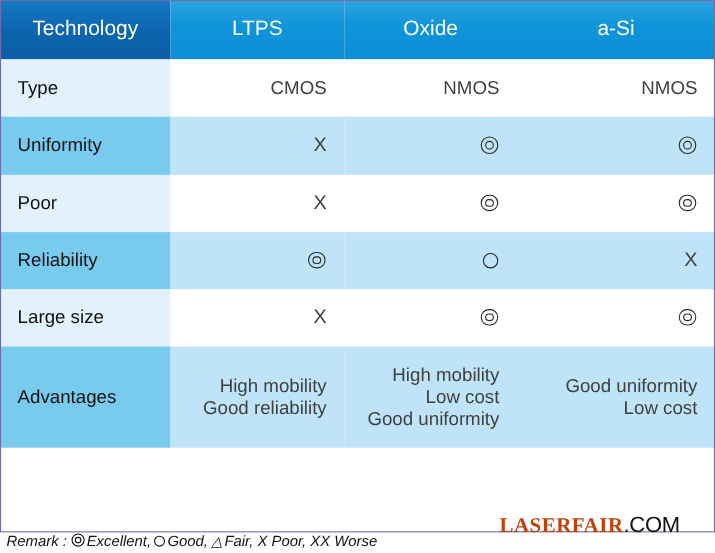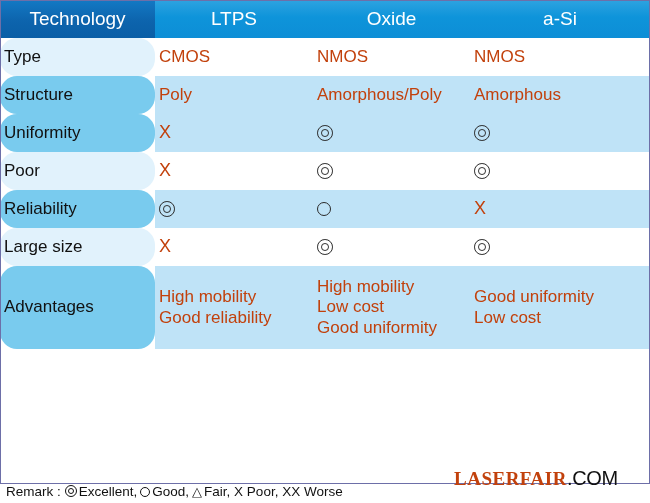--- a/index.html
+++ b/index.html
@@ -24,21 +24,21 @@
   
   table.tech-table {
     position: absolute;
     left: 0;
     top: 0;
     width: 650px;
     border-collapse: collapse;
     table-layout: fixed;
   }
   table.tech-table td, table.tech-table th {
-    padding: 4px;
+    padding: 16px;
     margin: 18px;
     border: none;
     vertical-align: middle;
     line-height: 1.18;
   }
 
   col.c1 { width: 155px; }
   col.c2 { width: 158px; }
   col.c3 { width: 157px; }
   col.c4 { width: 180px; }
@@ -65,26 +65,25 @@
 
   
   tr.data-row { height: 38px; }
   td.lbl {
     font-size: 17px;
     color: #111111;
     text-align: left;
     padding-left: 13px;
     border-right: 1px solid #6d6fa8;
     box-sizing: border-box;
-    border-radius: 17px;
   }
   td.val {
     font-size: 17px;
-    color: #c2410c;
-    text-align: left;
+    color: #404040;
+    text-align: right;
     border-right: 1px solid #6d6fa8;
     box-sizing: border-box;
   }
   td.val-last { border-right: none; }
 
   
   td.lbl.odd  { background: #e1f2fc; }
   td.lbl.even { background: #79cbee; }
   td.val.odd  { background: #ffffff; }
   td.val.even { background: #bfe3f7; }
@@ -142,20 +141,21 @@
   }
 
   
   .remark {
     position: absolute;
     left: 6px;
     top: 484px;
     font-size: 13.5px;
     color: #111111;
     white-space: nowrap;
+    font-style: italic;
   }
   .remark .rsym-dbl {
     position: relative;
     display: inline-block;
     width: 12px; height: 12px;
     vertical-align: -1px;
     margin: 0 2px 0 4px;
   }
   .remark .rsym-dbl::before, .remark .rsym-dbl::after {
     content: "";
@@ -230,26 +230,20 @@
     </thead>
     <tbody>
 
       <tr class="data-row">
         <td class="lbl odd">Type</td>
         <td class="val odd">CMOS</td>
         <td class="val odd">NMOS</td>
         <td class="val odd val-last">NMOS</td>
       </tr>
 
-      <tr class="data-row">
-        <td class="lbl even">Structure</td>
-        <td class="val even">Poly</td>
-        <td class="val even">Amorphous/Poly</td>
-        <td class="val even val-last">Amorphous</td>
-      </tr>
 
 
       <tr class="data-row">
         <td class="lbl even">Uniformity</td>
         <td class="val even"><span class="sym sym-x">X</span></td>
         <td class="val even"><span class="sym sym-dbl"></span></td>
         <td class="val even val-last"><span class="sym sym-dbl"></span></td>
       </tr>
 
       <tr class="data-row">

